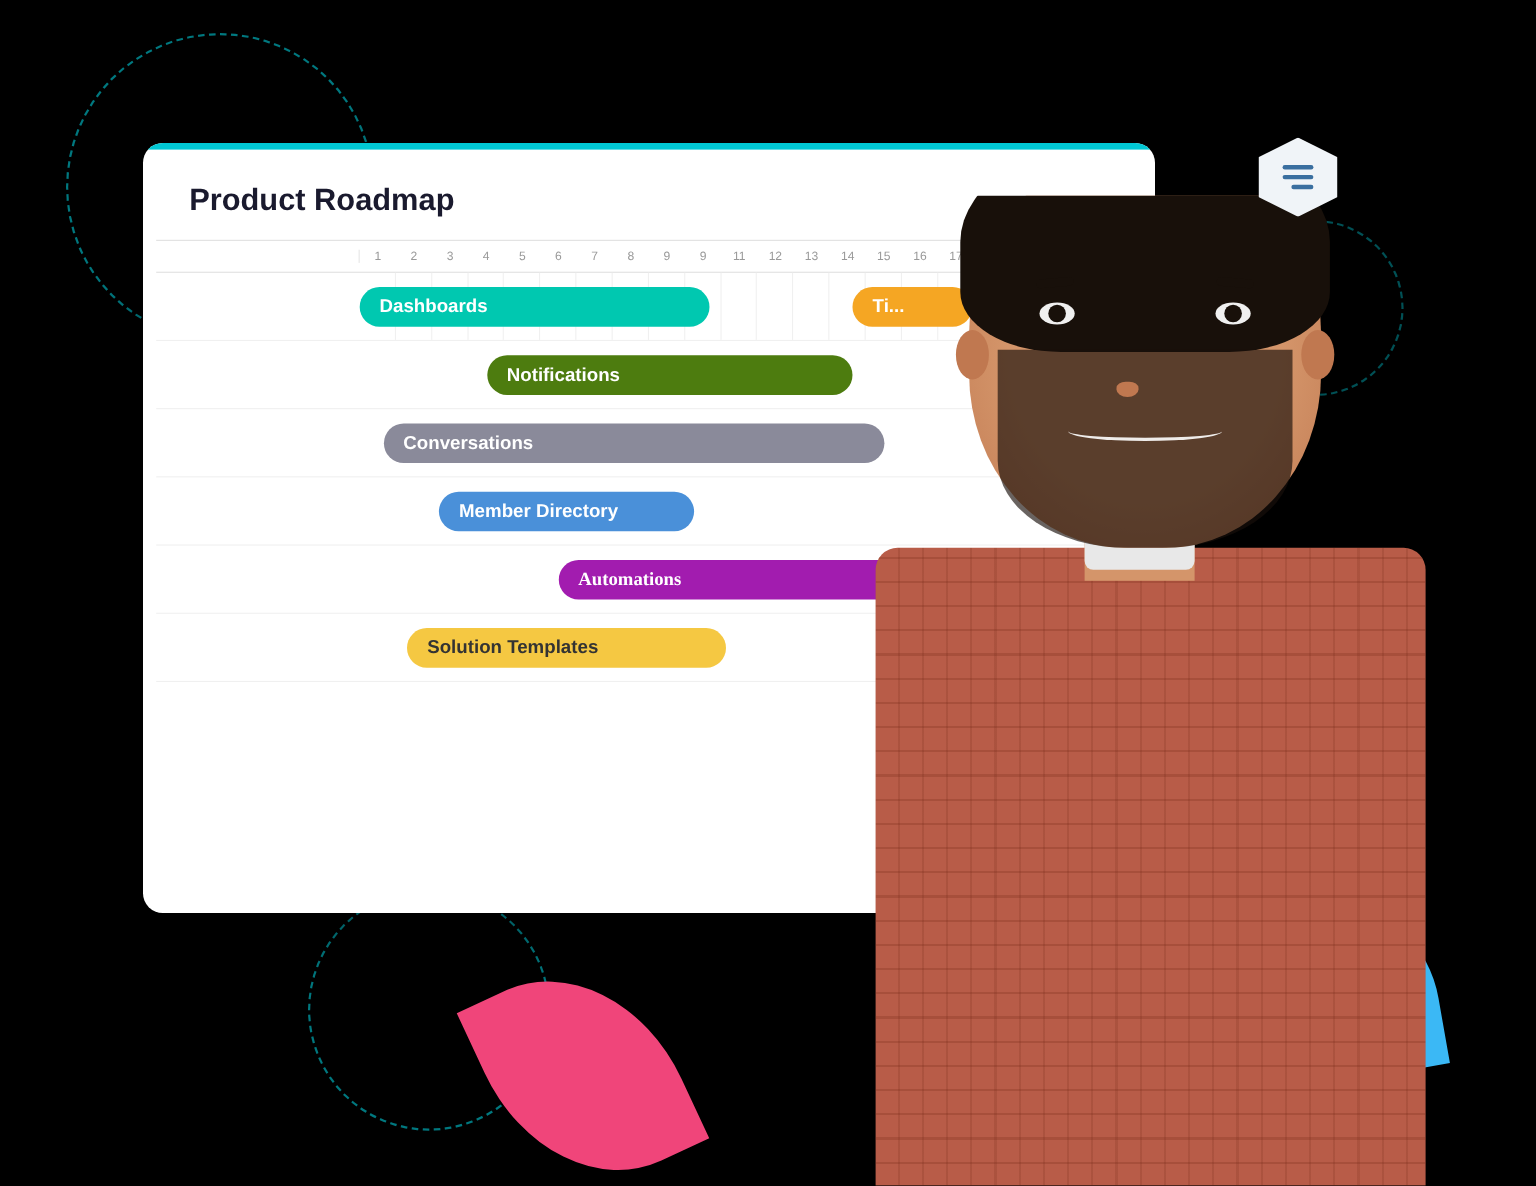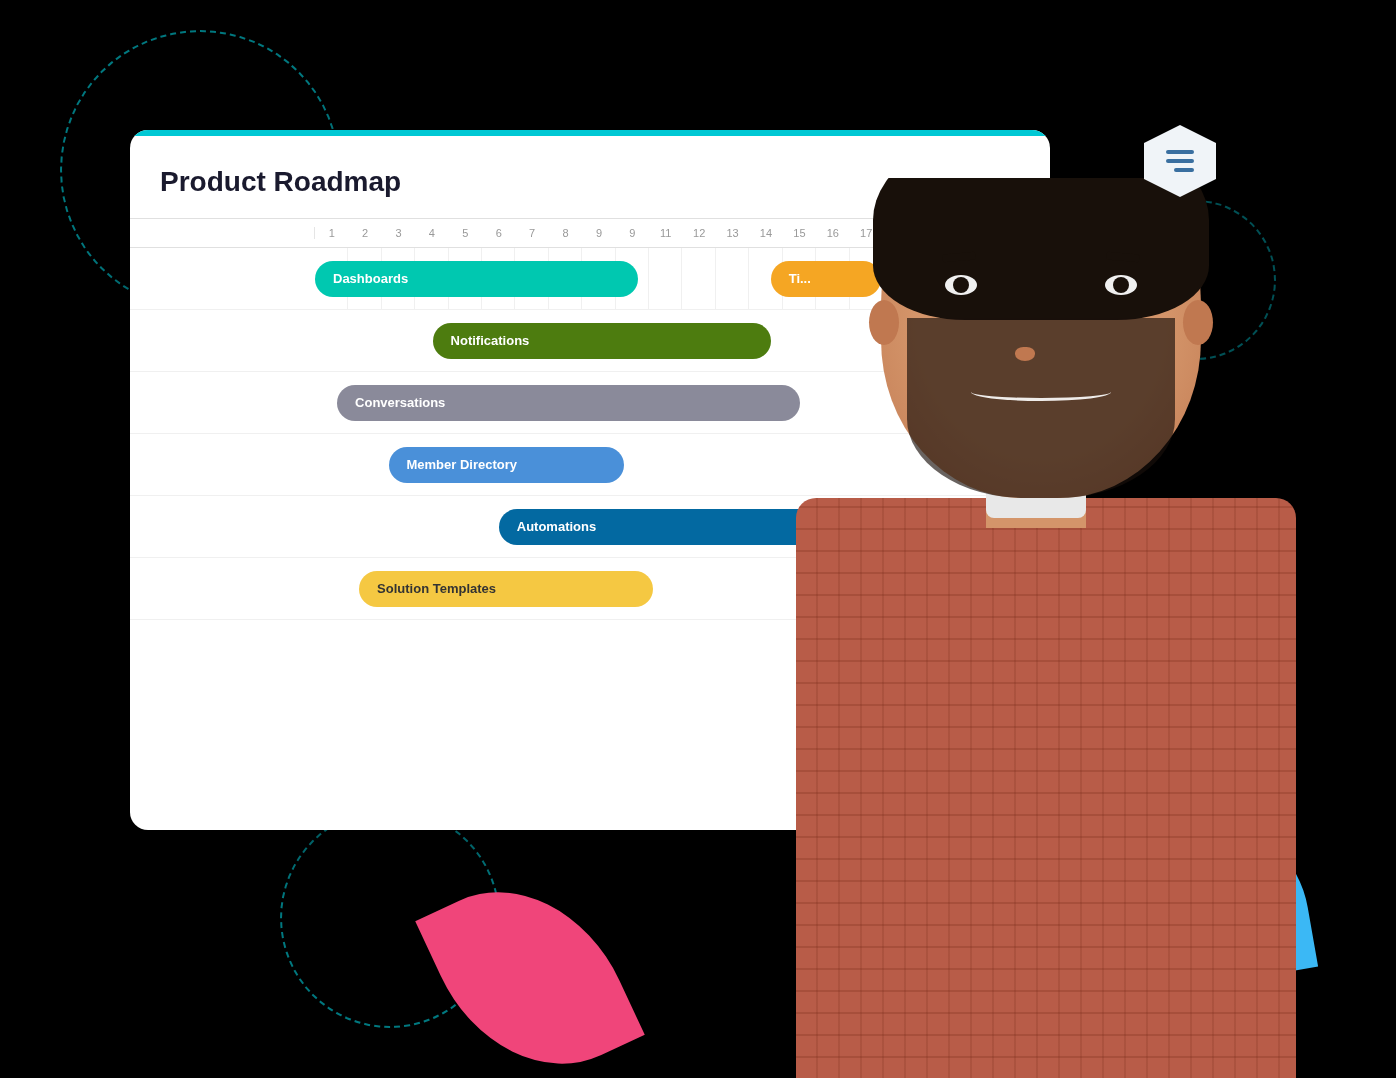--- a/index.html
+++ b/index.html
@@ -60,21 +60,21 @@
       box-shadow: 0 20px 60px rgba(0,0,0,0.3);
     }
 
     .card-top-bar {
       height: 6px;
       background: #00c8d4;
       width: 100%;
     }
 
     .card-content {
-      padding: 30px 0 0 0;
+      padding: 30px 0 0 12px;
     }
 
     .roadmap-title {
       font-size: 28px;
       font-weight: 700;
       color: #1a1a2e;
       padding: 0 30px 20px 30px;
     }
 
     
@@ -146,33 +146,33 @@
       border-right: 1px solid #f0f0f0;
     }
 
     .gantt-bar {
       position: absolute;
       height: 36px;
       border-radius: 20px;
       display: flex;
       align-items: center;
       padding: 0 18px;
-      font-size: 13px;
+      font-size: 17px;
       font-weight: 600;
       color: #fff;
       white-space: nowrap;
     }
 
     
     .bar-teal { background: #00c8b0; }
     .bar-orange { background: #f5a623; }
     .bar-purple { background: #4d7c0f; }
     .bar-gray { background: #8a8a9a; }
     .bar-blue { background: #4a90d9; text-align: right; }
-    .bar-orange2 { background: #0369a1; }
+    .bar-orange2 { background: #a21caf; font-family: Liberation Serif, serif; }
     .bar-yellow { background: #f5c842; }
 
     
     .hex-button {
       position: absolute;
       top: 125px;
       right: 180px;
       width: 72px;
       height: 72px;
       z-index: 20;

